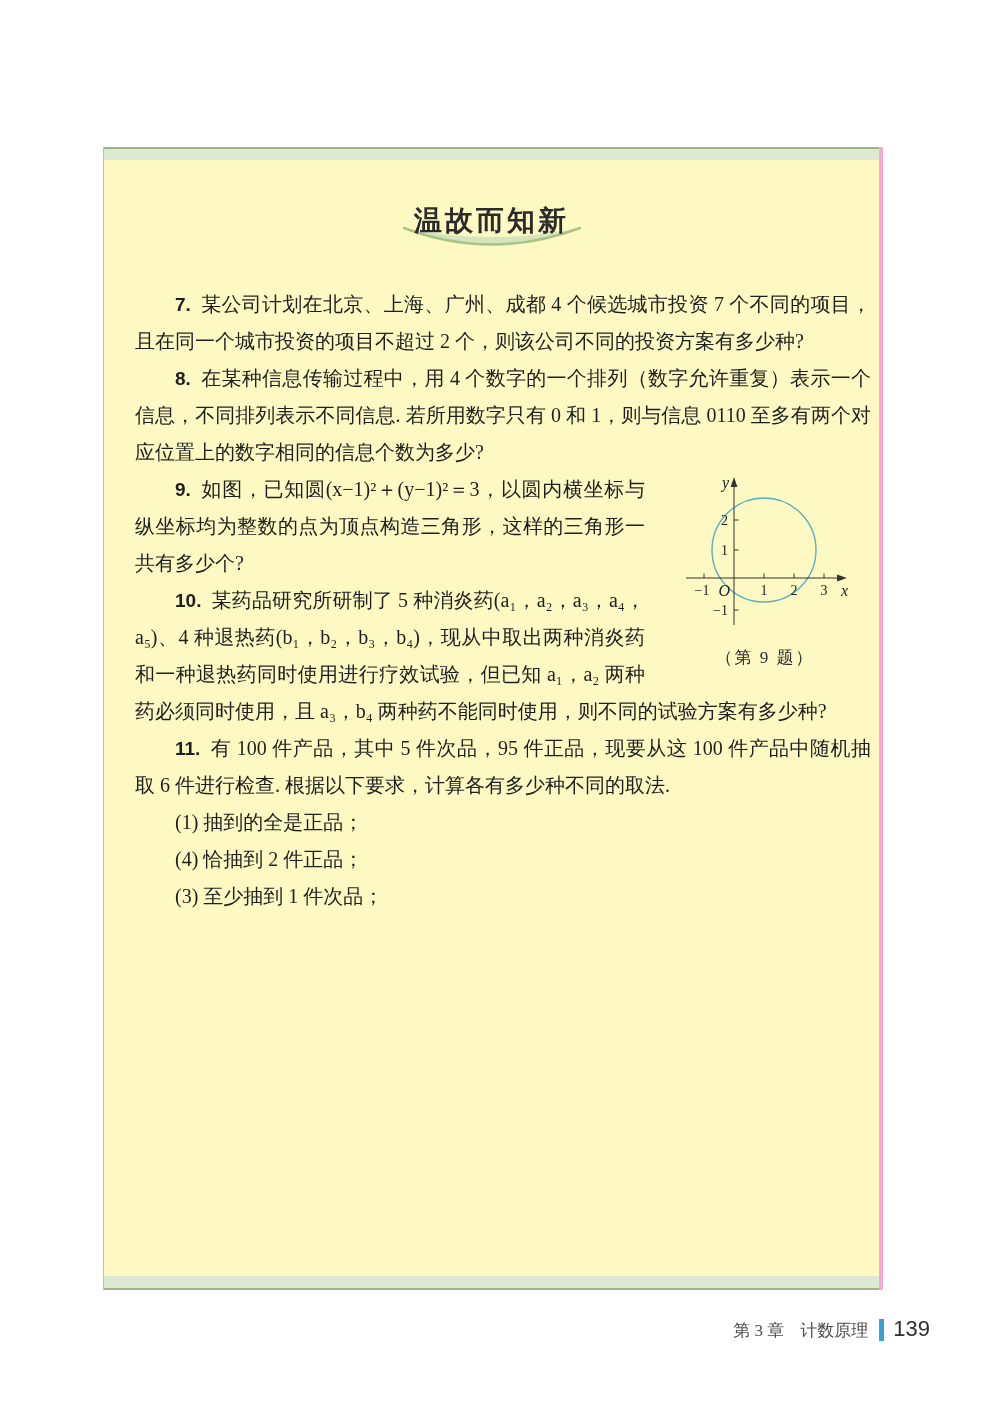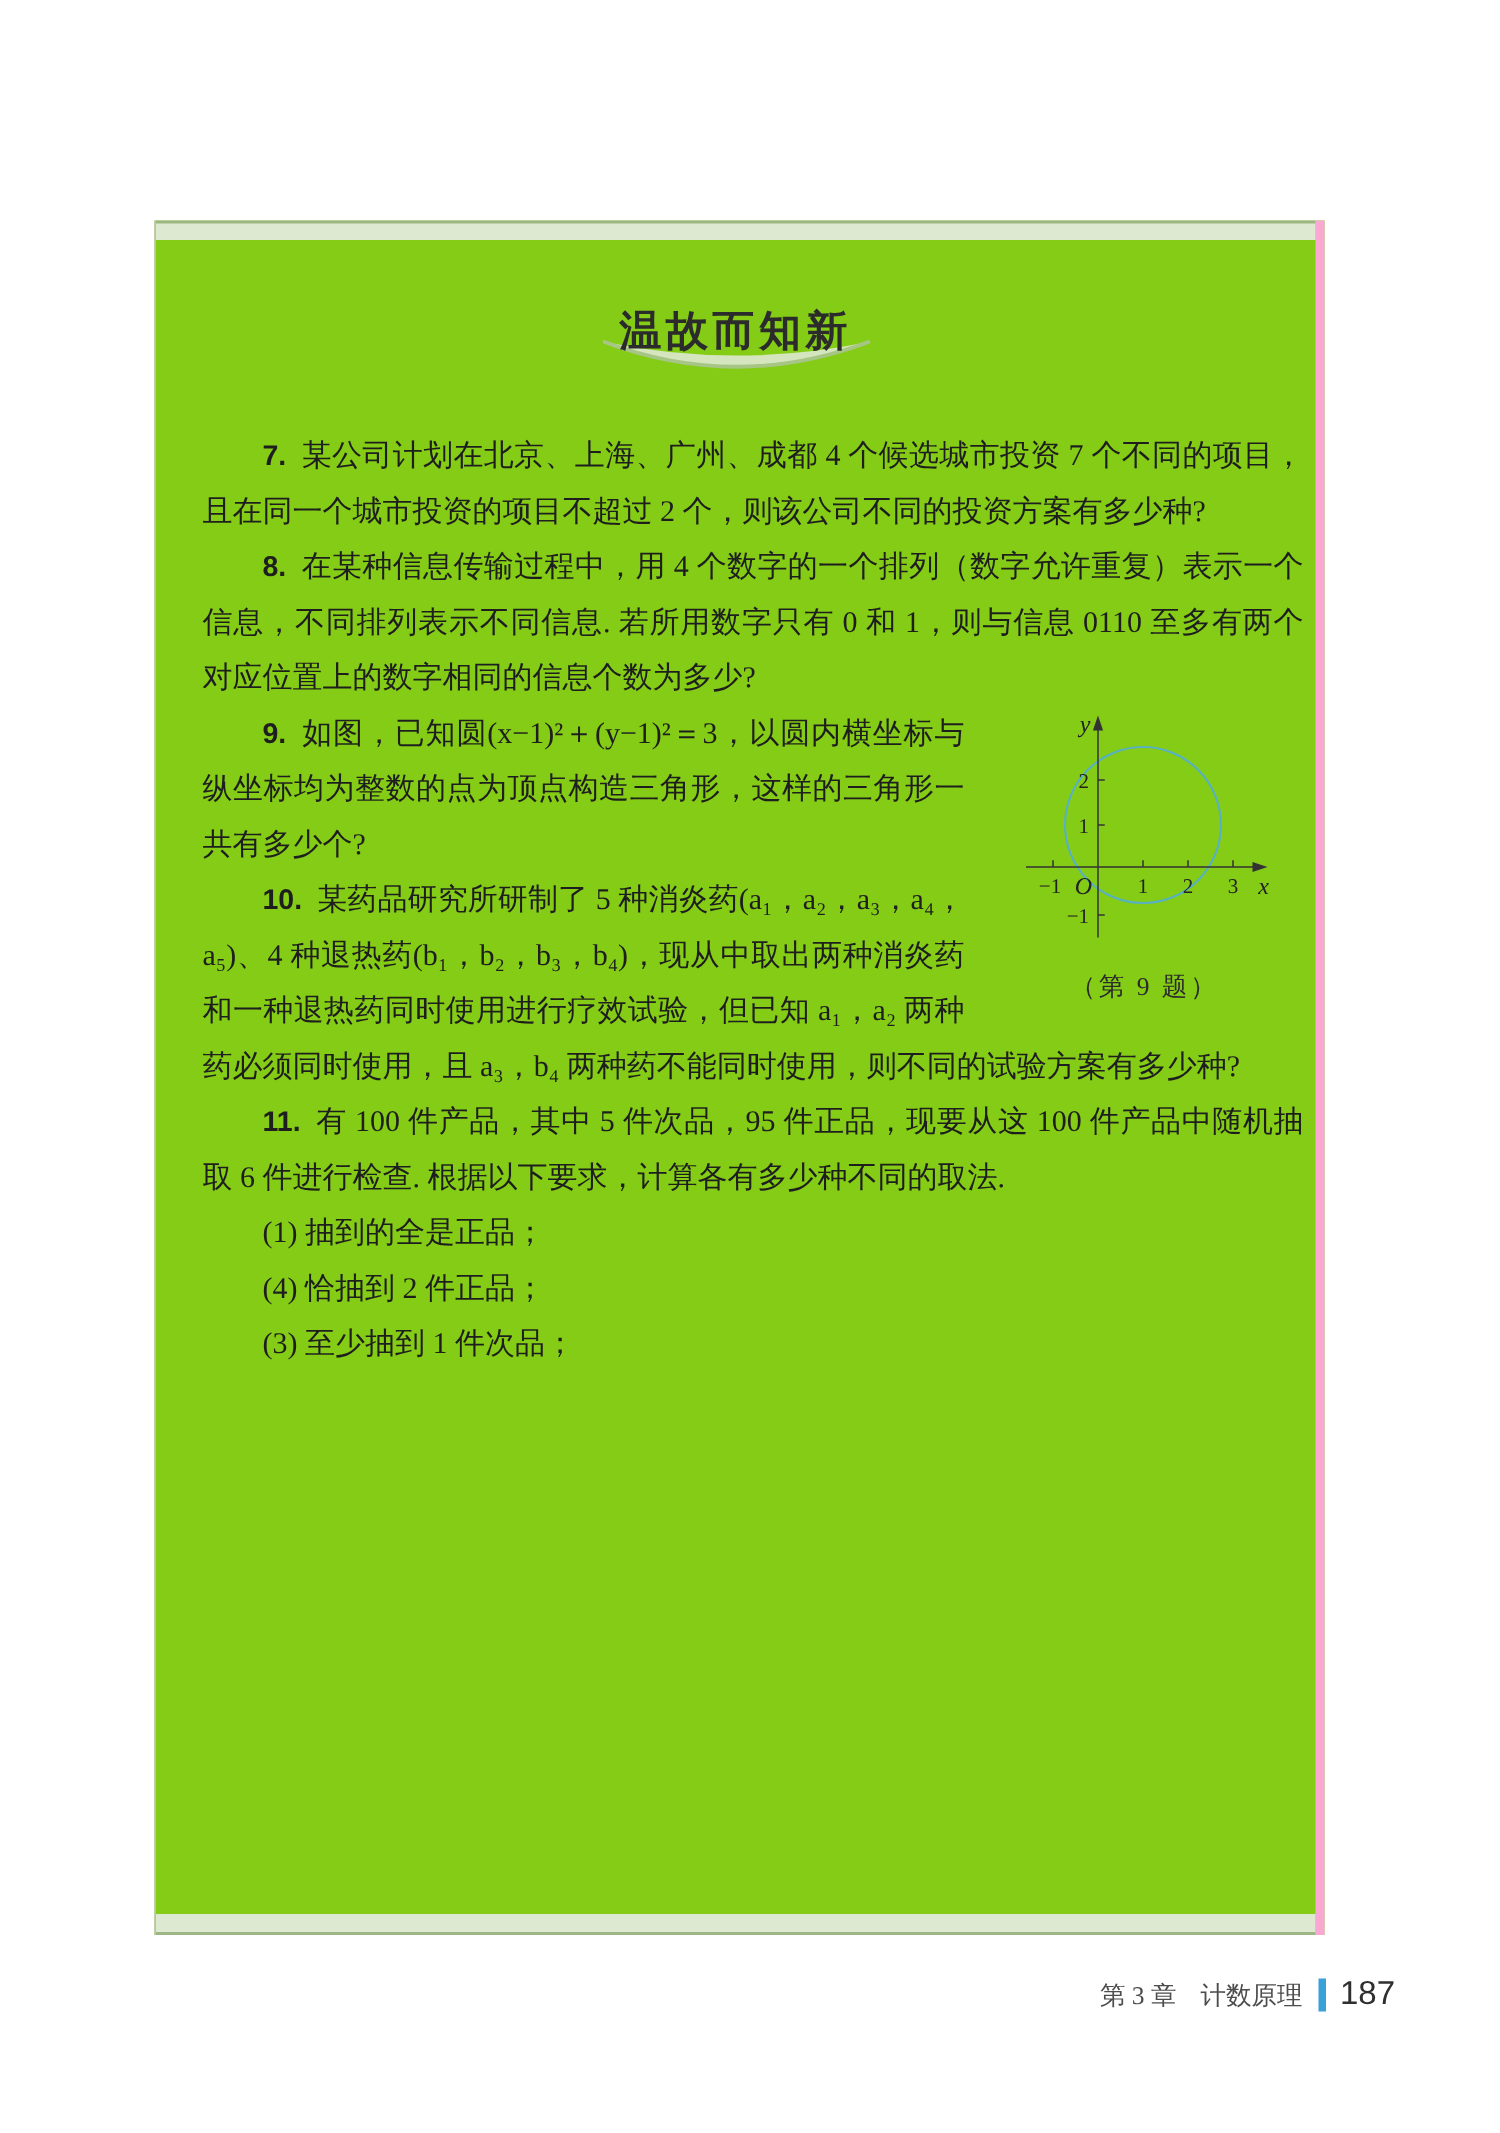--- a/index.html
+++ b/index.html
@@ -3,22 +3,22 @@
 <meta charset="utf-8">
 <style>
   * { margin:0; padding:0; box-sizing:border-box; }
   html,body { background:#ffffff; }
   body { width:1000px; height:1422px; position:relative; font-family:"Liberation Serif", serif; }
 
   .page { position:absolute; inset:0; background:#ffffff; overflow:hidden; }
 
   .panel {
     position:absolute; left:103px; top:147px; width:780px; height:1143px;
-    border-left:1px solid #bdbdbd; border-right:6px solid #f9a8d4;
-    background:#84cc16;
+    border-left:1px solid #bdbdbd; border-right:4px solid #f9a8d4;
+    background:#fef9c3;
   }
   .band { width:100%; background:#dde9d1; }
   .band-top { height:13px; border-top:2px solid #9db784; }
   .band-bottom { position:absolute; left:0; bottom:0; height:14px; border-bottom:2px solid #9db784; }
 
   .title-wrap { text-align:center; margin-top:42px; height:56px; }
   .title-inner { position:relative; display:inline-block; }
   .swoosh { position:absolute; left:50%; bottom:-17px; transform:translateX(-50%); }
   .title-text {
     position:relative; font-family:"Liberation Sans", sans-serif;
@@ -127,16 +127,16 @@
       <p class="item">(1) 抽到的全是正品；</p>
       <p class="item">(4) 恰抽到 2 件正品；</p>
       <p class="item">(3) 至少抽到 1 件次品；</p>
 
     </div>
 
     <div class="band band-bottom"></div>
   </div>
 
   <div class="footer">
-    <span class="chapter">第 3 章</span><span class="section">计数原理</span><span class="bar"></span><span class="pagenum">187</span>
+    <span class="chapter">第 3 章</span><span class="section">计数原理</span><span class="bar"></span><span class="pagenum">139</span>
   </div>
 
 </div>
 
 </body></html>

